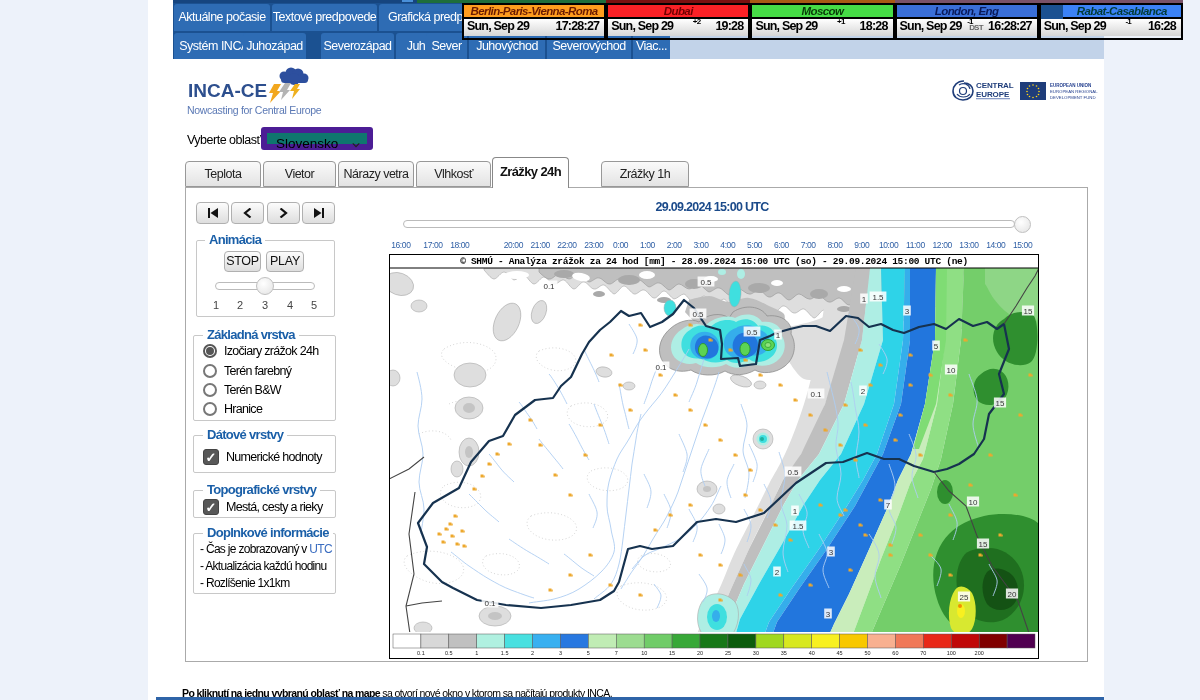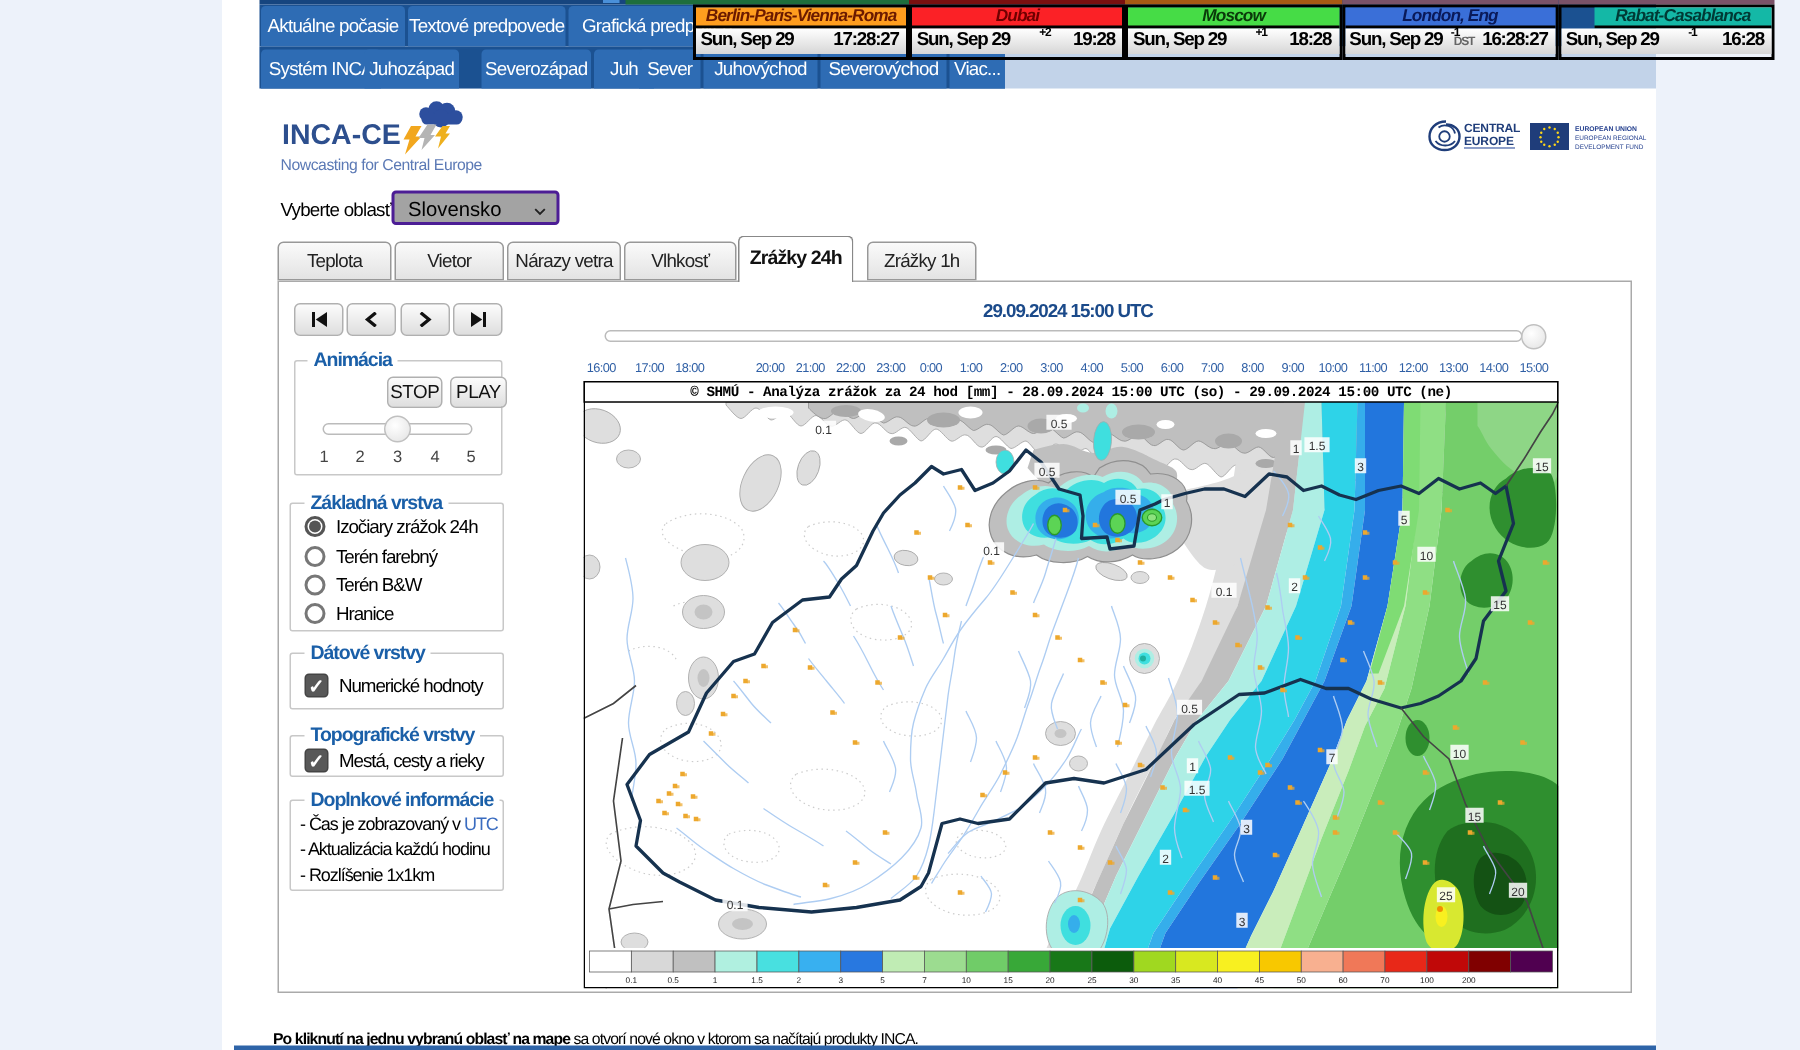--- a/index.html
+++ b/index.html
@@ -21,33 +21,33 @@
   .chead { height:14px; font-size:11.5px; font-weight:bold; font-style:italic; text-align:center; line-height:13px; border-bottom:2px solid #000; letter-spacing:-0.6px; white-space:nowrap; overflow:hidden; }
   .ctime { height:17px; background:linear-gradient(#ffffff,#d6d6d6); font-size:12.5px; font-weight:bold; color:#000; position:relative; letter-spacing:-0.8px; }
   .cdate { position:absolute; left:3px; top:0px; }
   .chr { position:absolute; right:5px; top:0px; }
   .coff { position:absolute; top:-2px; font-size:8px; font-weight:bold; }
   
   #incalogo { position:absolute; left:188px; top:80px; color:#2d4f8e; font-size:19px; font-weight:bold; letter-spacing:0px; }
   #incasub { position:absolute; left:187px; top:104px; color:#5b79b5; font-size:10.5px; letter-spacing:-0.3px; }
   
   #sellabel { position:absolute; left:187px; top:133px; font-size:12.5px; color:#000; letter-spacing:-0.5px; }
-  #selbox { position:absolute; left:261px; top:127px; width:112px; height:23px; background:#a3a3a3; border:2px solid #4c1d95; border-radius:3px; font-size:13.5px; line-height:21px; padding-left:9px; color:#000; }
+  #selbox { position:absolute; left:261px; top:127px; width:112px; height:23px; background:#0f766e; border:6px solid #4c1d95; border-radius:3px; font-size:13.5px; line-height:21px; padding-left:9px; color:#000; }
   #selarrow { position:absolute; right:7px; top:8px; width:8px; height:8px; }
   
   .ptab { position:absolute; top:161px; height:26px; background:linear-gradient(#fafafa,#e3e3e3); border:1px solid #989898; border-radius:4px 4px 0 0; font-size:12.5px; text-align:center; line-height:25px; color:#222; letter-spacing:-0.5px; }
   #ptab-active { position:absolute; top:157px; height:31px; background:#fff; border:1px solid #888; border-bottom:none; border-radius:4px 4px 0 0; font-size:13px; font-weight:bold; text-align:center; line-height:27px; color:#111; letter-spacing:-0.6px; z-index:5; }
   
   #panel { position:absolute; left:185px; top:187px; width:903px; height:475px; background:#fff; border:1px solid #aaa; }
   
   .mbtn { position:absolute; top:202px; width:33px; height:22px; background:linear-gradient(#fcfcfc,#dedede); border:1px solid #b0b0b0; border-radius:4px; display:flex; align-items:center; justify-content:center; }
   
   .fset { position:absolute; border:1px solid #c8c8c8; border-radius:2px; }
   .legend { position:absolute; background:#fff; color:#1a5fa8; font-weight:bold; font-size:13px; padding:0 4px; letter-spacing:-0.7px; white-space:nowrap; }
-  .btn2 { position:absolute; background:linear-gradient(#fcfcfc,#dedede); border:1px solid #b0b0b0; border-radius:4px; text-align:center; font-size:12.5px; color:#111; letter-spacing:-0.3px;margin-left:34px; }
+  .btn2 { position:absolute; background:linear-gradient(#fcfcfc,#dedede); border:1px solid #b0b0b0; border-radius:4px; text-align:center; font-size:12.5px; color:#111; letter-spacing:-0.3px; }
   .slidertrack { position:absolute; background:#fff; border:1px solid #bbb; border-radius:4px; }
   .sliderthumb { position:absolute; background:radial-gradient(circle at 40% 35%,#ffffff,#e2e2e2); border:1px solid #c0c0c0; border-radius:50%; }
   .snum { position:absolute; font-size:11px; color:#444; }
   .radio { position:absolute; width:14px; height:14px; border:2px solid #777; border-radius:50%; background:#fff; }
   .radio.sel { border-color:#555; }
   .radio.sel::after { content:""; position:absolute; left:1px; top:1px; width:8px; height:8px; border-radius:50%; background:#555; }
   .check { position:absolute; width:16px; height:16px; background:#585858; border:1px solid #444; border-radius:3px; color:#fff; font-size:13px; font-weight:bold; text-align:center; line-height:16px; }
   .lbl { position:absolute; font-size:12.5px; color:#000; letter-spacing:-0.7px; white-space:nowrap; }
   
   #maptime { position:absolute; left:389px; top:200px; width:646px; text-align:center; font-size:12.5px; font-weight:bold; color:#1b4a8a; letter-spacing:-0.7px; }
@@ -121,21 +121,21 @@
           <span class="cdate">Sun, Sep 29</span>
           <span class="coff" style="right:64px;">-1</span>
           <span style="position:absolute;right:54px;top:4px;font-size:8px;color:#666;font-weight:bold;">DST</span>
           <span class="chr">16:28:27</span>
         </div>
     </div>
   </div>
   <div class="ccell">
     <div class="cstrip" style="background:#7a5268;"></div>
     <div class="cbox">
-      <div class="chead" style="background:#14b8a6;color:#003a35;margin-left:22px;">Rabat-Casablanca</div>
+      <div class="chead" style="background:#3b82f6;color:#003a35;margin-left:22px;">Rabat-Casablanca</div>
       <div class="ctime">
           <span class="cdate">Sun, Sep 29</span>
           <span class="coff" style="right:50px;">-1</span>
           <span class="chr">16:28</span>
         </div>
     </div>
   </div>
 </div>
 
 <div id="incalogo">INCA-CE</div>
@@ -189,21 +189,21 @@
   <svg id="selarrow" viewBox="0 0 10 10">
       <path d="M1 3 L5 7 L9 3" fill="none" stroke="#222" stroke-width="1.6"></path>
     </svg>
 </div>
 
 <div class="ptab" style="left:185px;width:76px;">Teplota</div>
 <div class="ptab" style="left:263px;width:73px;">Vietor</div>
 <div class="ptab" style="left:338px;width:76px;">Nárazy vetra</div>
 <div class="ptab" style="left:416px;width:75px;">Vlhkosť</div>
 <div id="ptab-active" style="left:492px;width:77px;">Zrážky 24h</div>
-<div class="ptab" style="left:578px;width:73px;">Zrážky 1h</div>
+<div class="ptab" style="left:601px;width:88px;">Zrážky 1h</div>
 
 <div id="panel"></div>
 
 <div class="mbtn" style="left:196px;">
     <svg width="12" height="10" viewBox="0 0 12 10">
       <rect x="1" y="0" width="2" height="10" fill="#111"></rect>
       <path d="M11,0 L11,10 L3.5,5 Z" fill="#111"></path>
     </svg>
   </div>
 <div class="mbtn" style="left:231px;">

